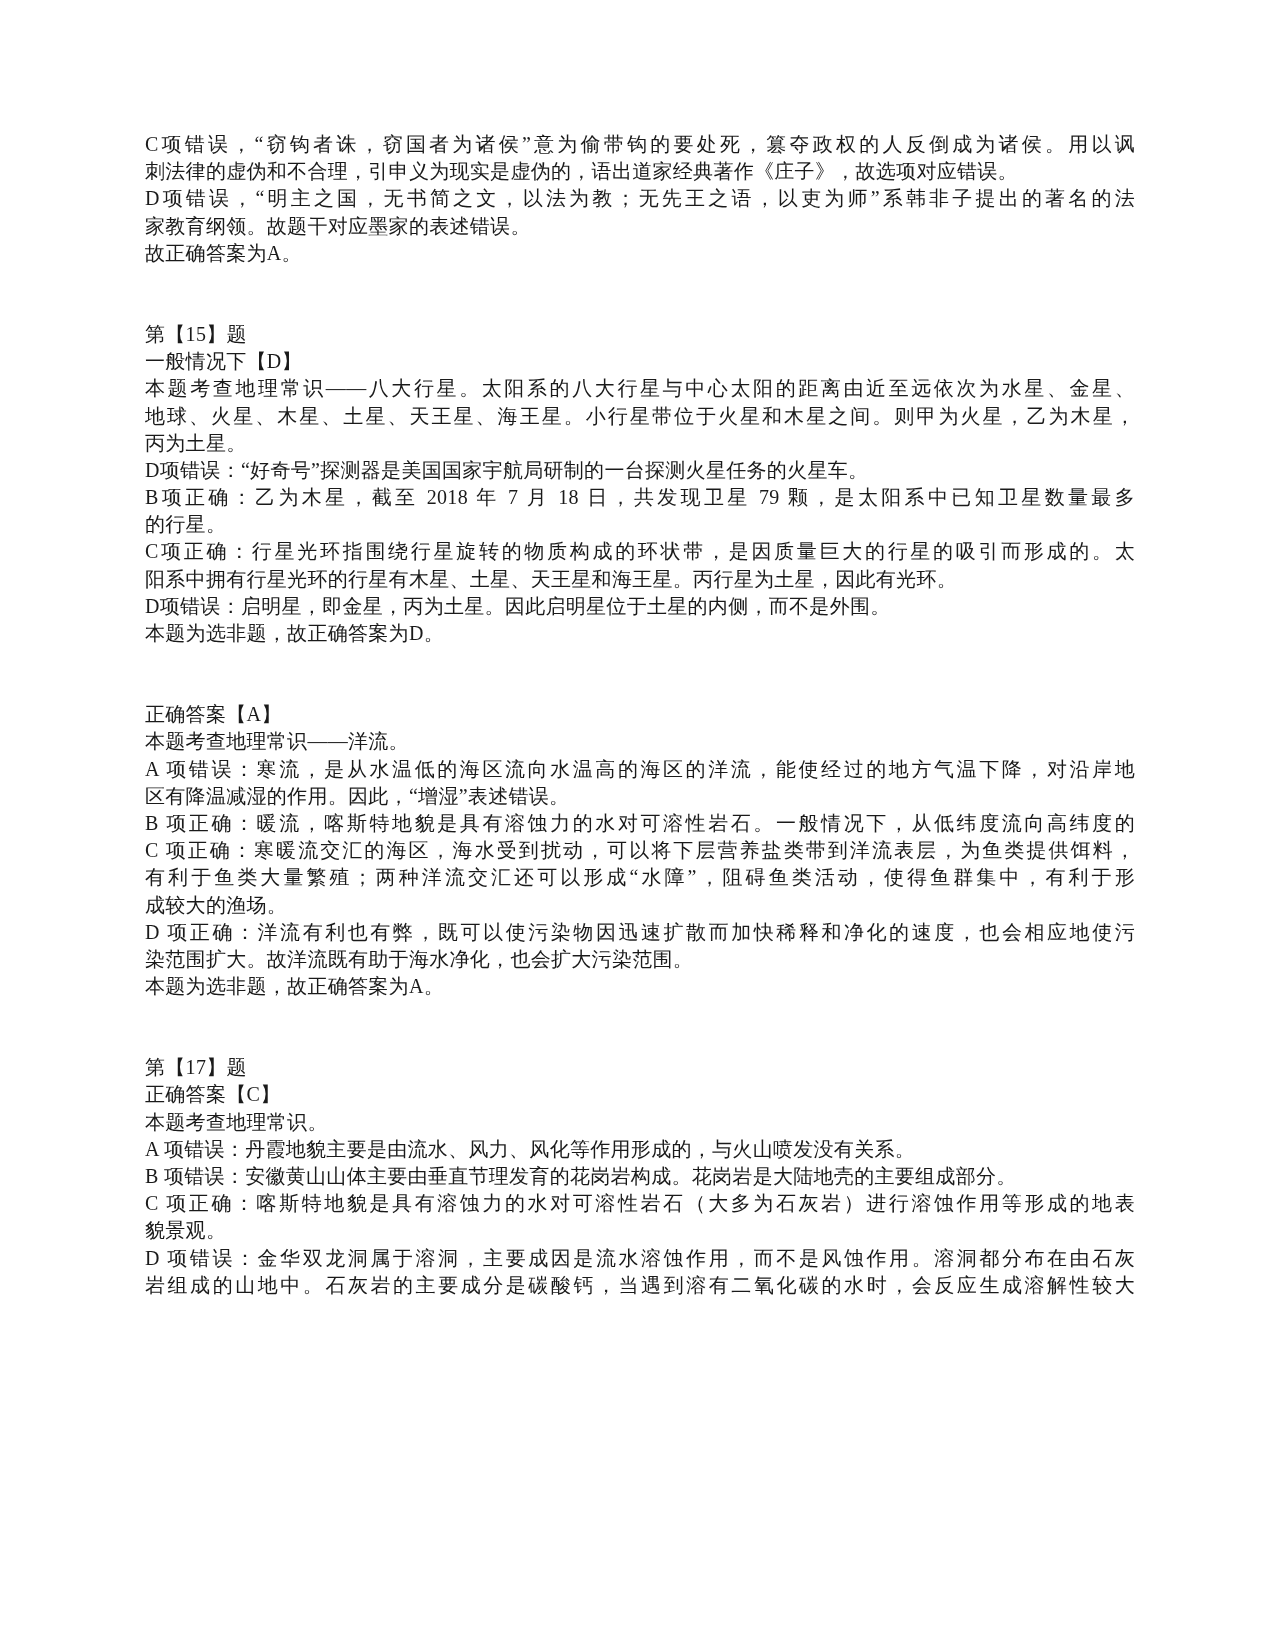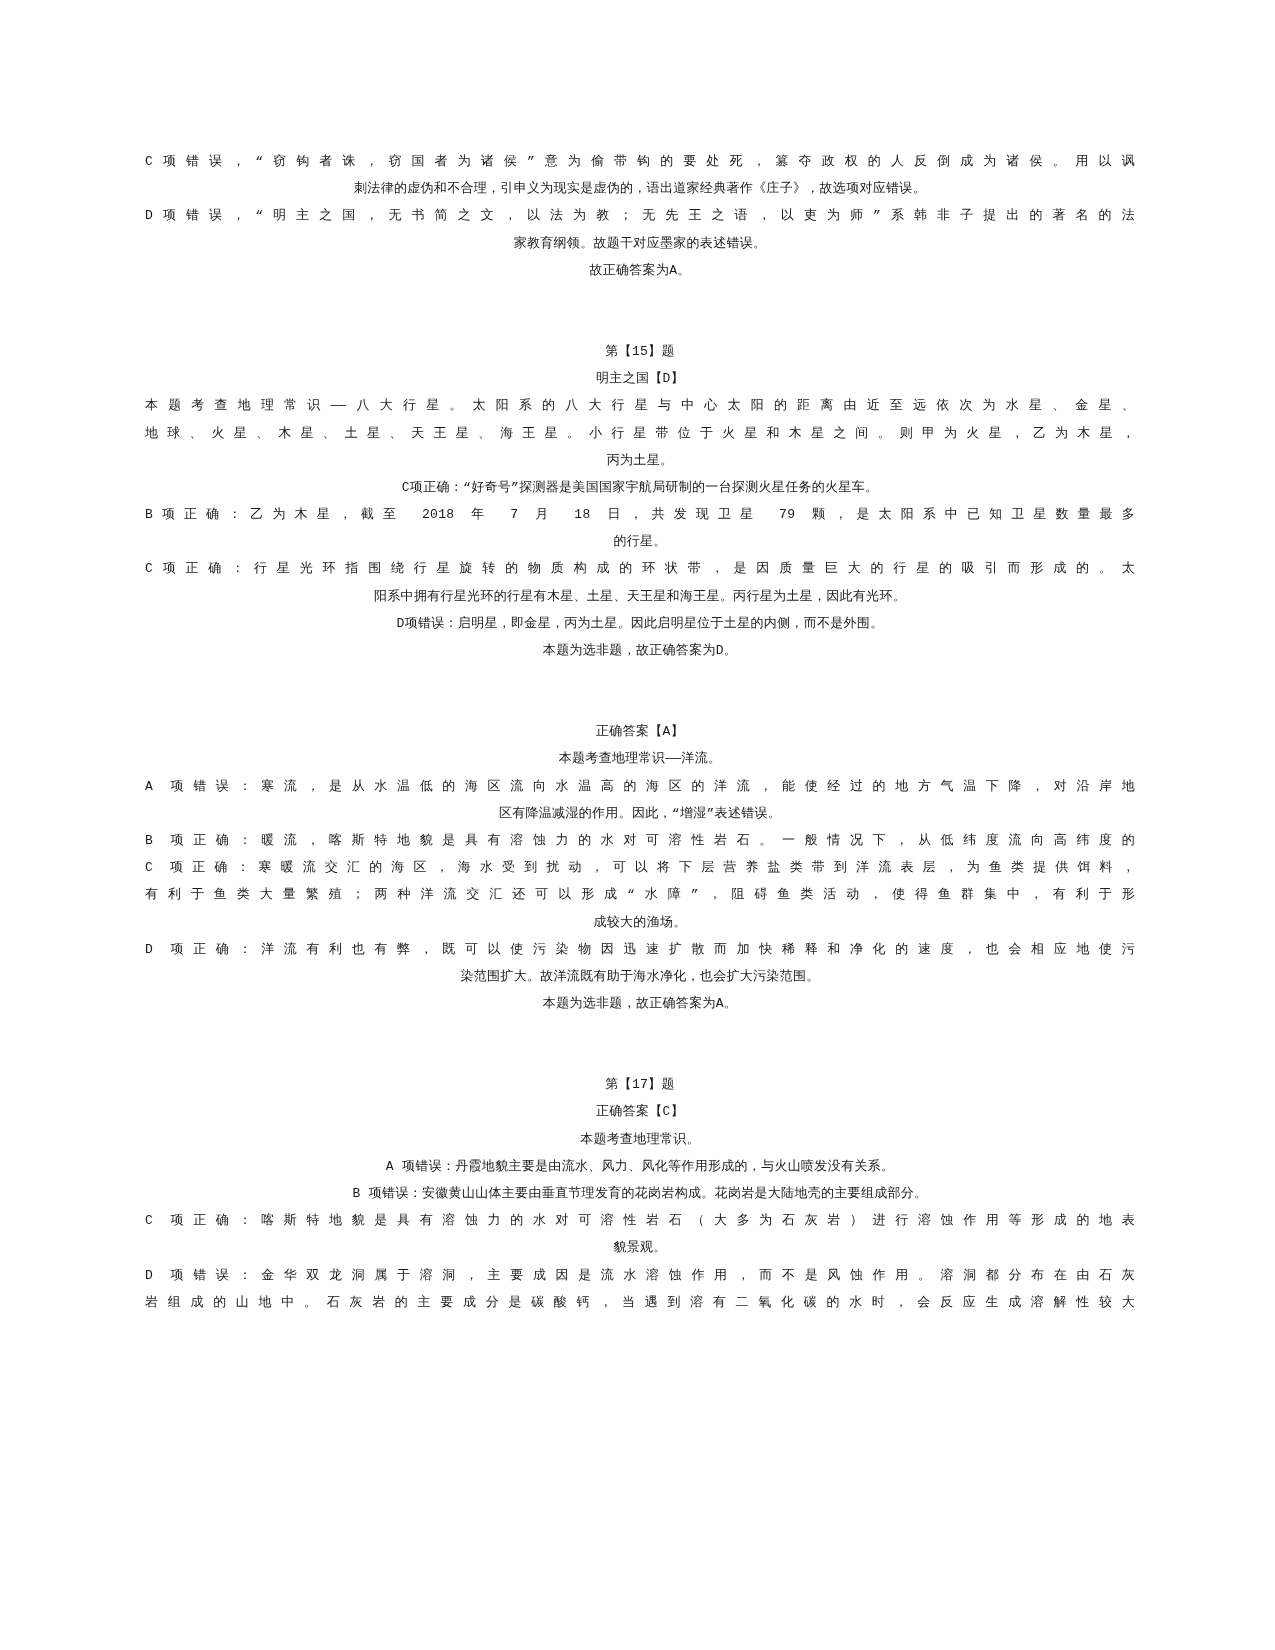--- a/index.html
+++ b/index.html
@@ -1,23 +1,23 @@
 <!DOCTYPE html>
 <html><head>
 <meta charset="utf-8">
 <style>
   html, body { margin: 0; padding: 0; background: #ffffff; }
   body { width: 1275px; height: 1650px; position: relative; overflow: hidden; }
   .page {
-    position: absolute; left: 145px; top: 148px; width: 990px;
-    font-family: Liberation Mono, monospace;
-    font-size: 13px; line-height: 27.2px; color: #1a1a1a;
+    position: absolute; left: 145px; top: 131px; width: 990px;
+    font-family: Liberation Serif, serif;
+    font-size: 20px; line-height: 27.2px; color: #1a1a1a;
     letter-spacing: 0.3px;
   }
-  .line { white-space: nowrap; height: 27.2px; text-align: center; }
+  .line { white-space: nowrap; height: 27.2px; }
   .justify { text-align: justify; text-align-last: justify; }
   .gap { height: 54px; }
   .block { margin: 0; }
 </style>
 </head>
 <body>
 
 <div class="page">
 
   <div class="block">
@@ -25,25 +25,25 @@
     <div class="line">刺法律的虚伪和不合理，引申义为现实是虚伪的，语出道家经典著作《庄子》，故选项对应错误。</div>
     <div class="line justify">D项错误，“明主之国，无书简之文，以法为教；无先王之语，以吏为师”系韩非子提出的著名的法</div>
     <div class="line">家教育纲领。故题干对应墨家的表述错误。</div>
     <div class="line">故正确答案为A。</div>
   </div>
 
   <div class="gap"></div>
 
   <div class="block">
     <div class="line">第【15】题</div>
-    <div class="line">明主之国【D】</div>
+    <div class="line">一般情况下【D】</div>
     <div class="line justify">本题考查地理常识——八大行星。太阳系的八大行星与中心太阳的距离由近至远依次为水星、金星、</div>
     <div class="line justify">地球、火星、木星、土星、天王星、海王星。小行星带位于火星和木星之间。则甲为火星，乙为木星，</div>
     <div class="line">丙为土星。</div>
-    <div class="line">C项正确：“好奇号”探测器是美国国家宇航局研制的一台探测火星任务的火星车。</div>
+    <div class="line">D项错误：“好奇号”探测器是美国国家宇航局研制的一台探测火星任务的火星车。</div>
     <div class="line justify">B项正确：乙为木星，截至 2018 年 7 月 18 日，共发现卫星 79 颗，是太阳系中已知卫星数量最多</div>
     <div class="line">的行星。</div>
     <div class="line justify">C项正确：行星光环指围绕行星旋转的物质构成的环状带，是因质量巨大的行星的吸引而形成的。太</div>
     <div class="line">阳系中拥有行星光环的行星有木星、土星、天王星和海王星。丙行星为土星，因此有光环。</div>
     <div class="line">D项错误：启明星，即金星，丙为土星。因此启明星位于土星的内侧，而不是外围。</div>
     <div class="line">本题为选非题，故正确答案为D。</div>
   </div>
 
   <div class="gap"></div>
 

